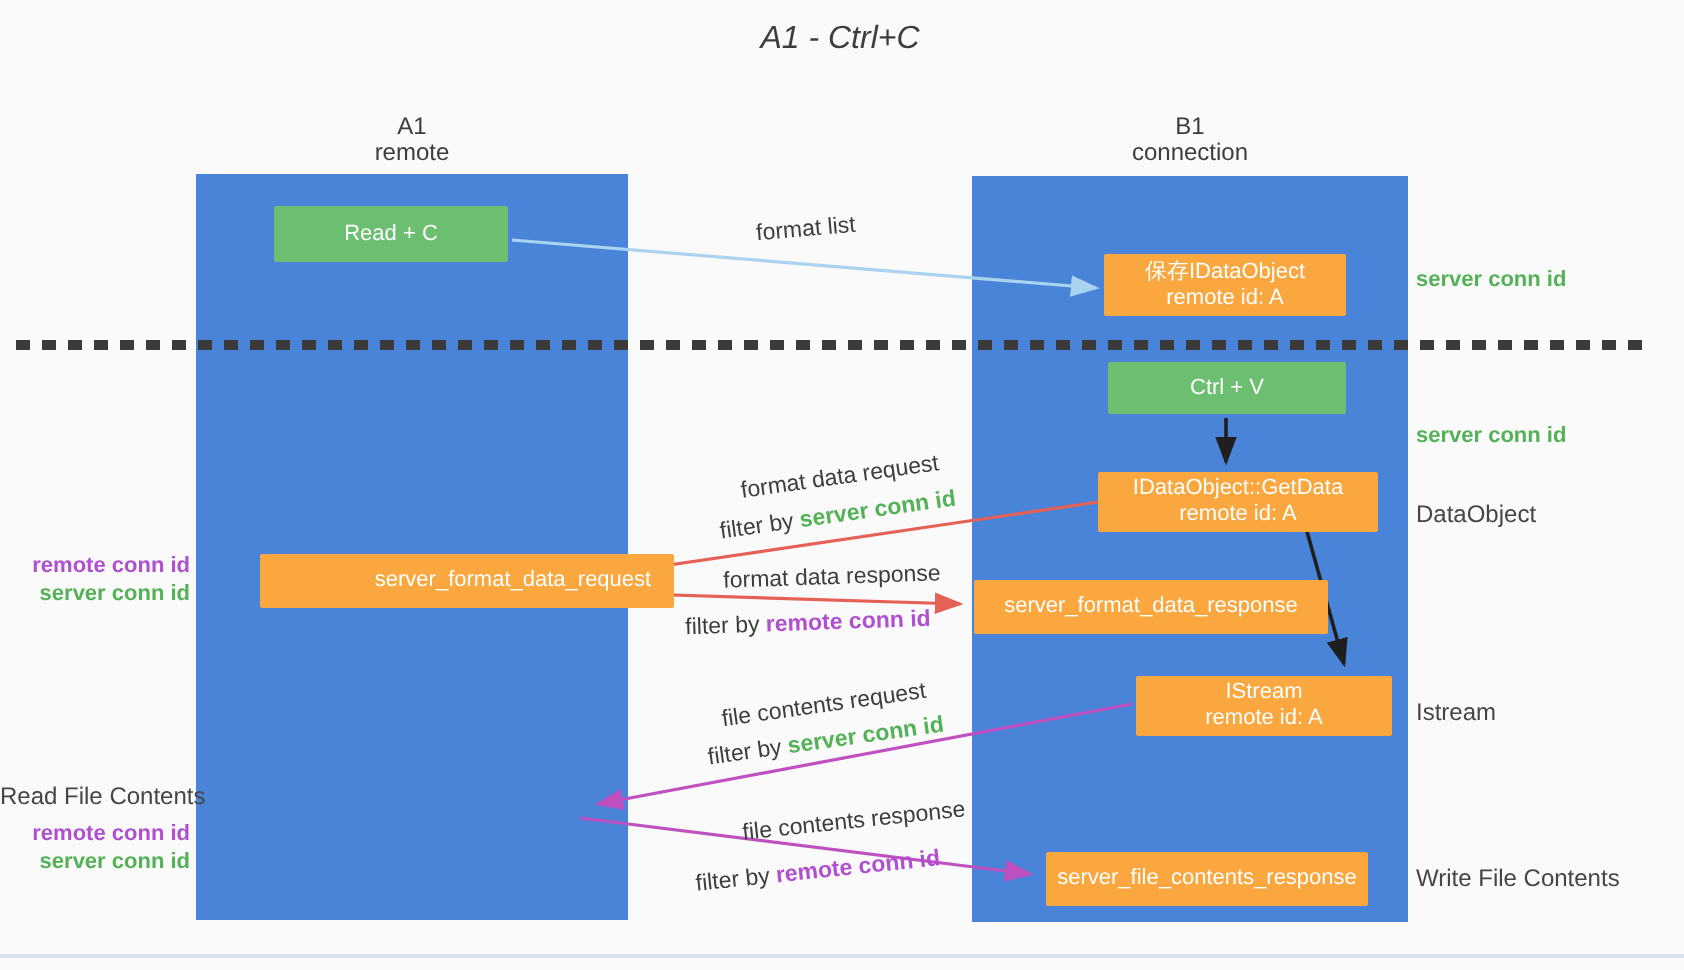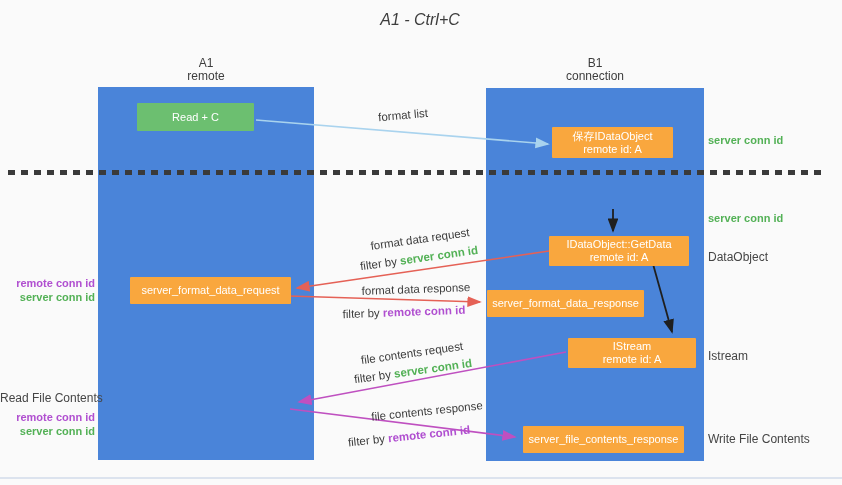--- a/index.html
+++ b/index.html
@@ -25,22 +25,22 @@
   
   .box{position:absolute;color:#ffffff;font-size:11px;text-align:center;
        display:flex;flex-direction:column;justify-content:center;
        line-height:13px;border-radius:1px;}
   .green{background:#6cbf70;}
   .orange{background:#f9a73e;}
   .b-ctrl-c{left:137px;top:103px;width:117px;height:28px;}
   .b-save{left:552px;top:127px;width:121px;height:31px;}
   .b-ctrl-v{left:554px;top:181px;width:119px;height:26px;}
   .b-getdata{left:549px;top:236px;width:140px;height:30px;}
-  .b-freq{left:130px;top:277px;width:161px;height:27px;}
-  .b-fres{left:487px;top:290px;width:157px;height:27px;}
+  .b-freq{left:130px;top:277px;width:161px;height:27px;padding-left:46px;}
+  .b-fres{left:487px;top:290px;width:177px;height:27px;}
   .b-istream{left:568px;top:338px;width:128px;height:30px;}
   .b-fcreq{left:128px;top:393px;width:159px;height:27px;}
   .b-fcres{left:523px;top:426px;width:161px;height:27px;}
   
   .divider{position:absolute;left:8px;top:170px;width:818px;height:5px;
     background:repeating-linear-gradient(90deg,#3a3a3a 0 7px,transparent 7px 13px);}
   .bottom-line{position:absolute;left:0;top:477px;width:842px;height:2px;background:#dce3ee;}
   
   .flow{position:absolute;color:#3d3d3d;font-size:11.5px;white-space:nowrap;
         transform:translate(-50%,-50%);}
@@ -107,20 +107,23 @@
 
   <div class="box green b-ctrl-c">
     <span>Read + C</span>
   </div>
 
   <div class="box orange b-save">
     <span>保存IDataObject</span>
     <span>remote id: A</span>
   </div>
 
+  <div class="box green b-ctrl-v">
+    <span>Ctrl + V</span>
+  </div>
 
   <div class="box orange b-getdata">
     <span>IDataObject::GetData</span>
     <span>remote id: A</span>
   </div>
 
   <div class="box orange b-freq">
     <span>server_format_data_request</span>
   </div>
 

